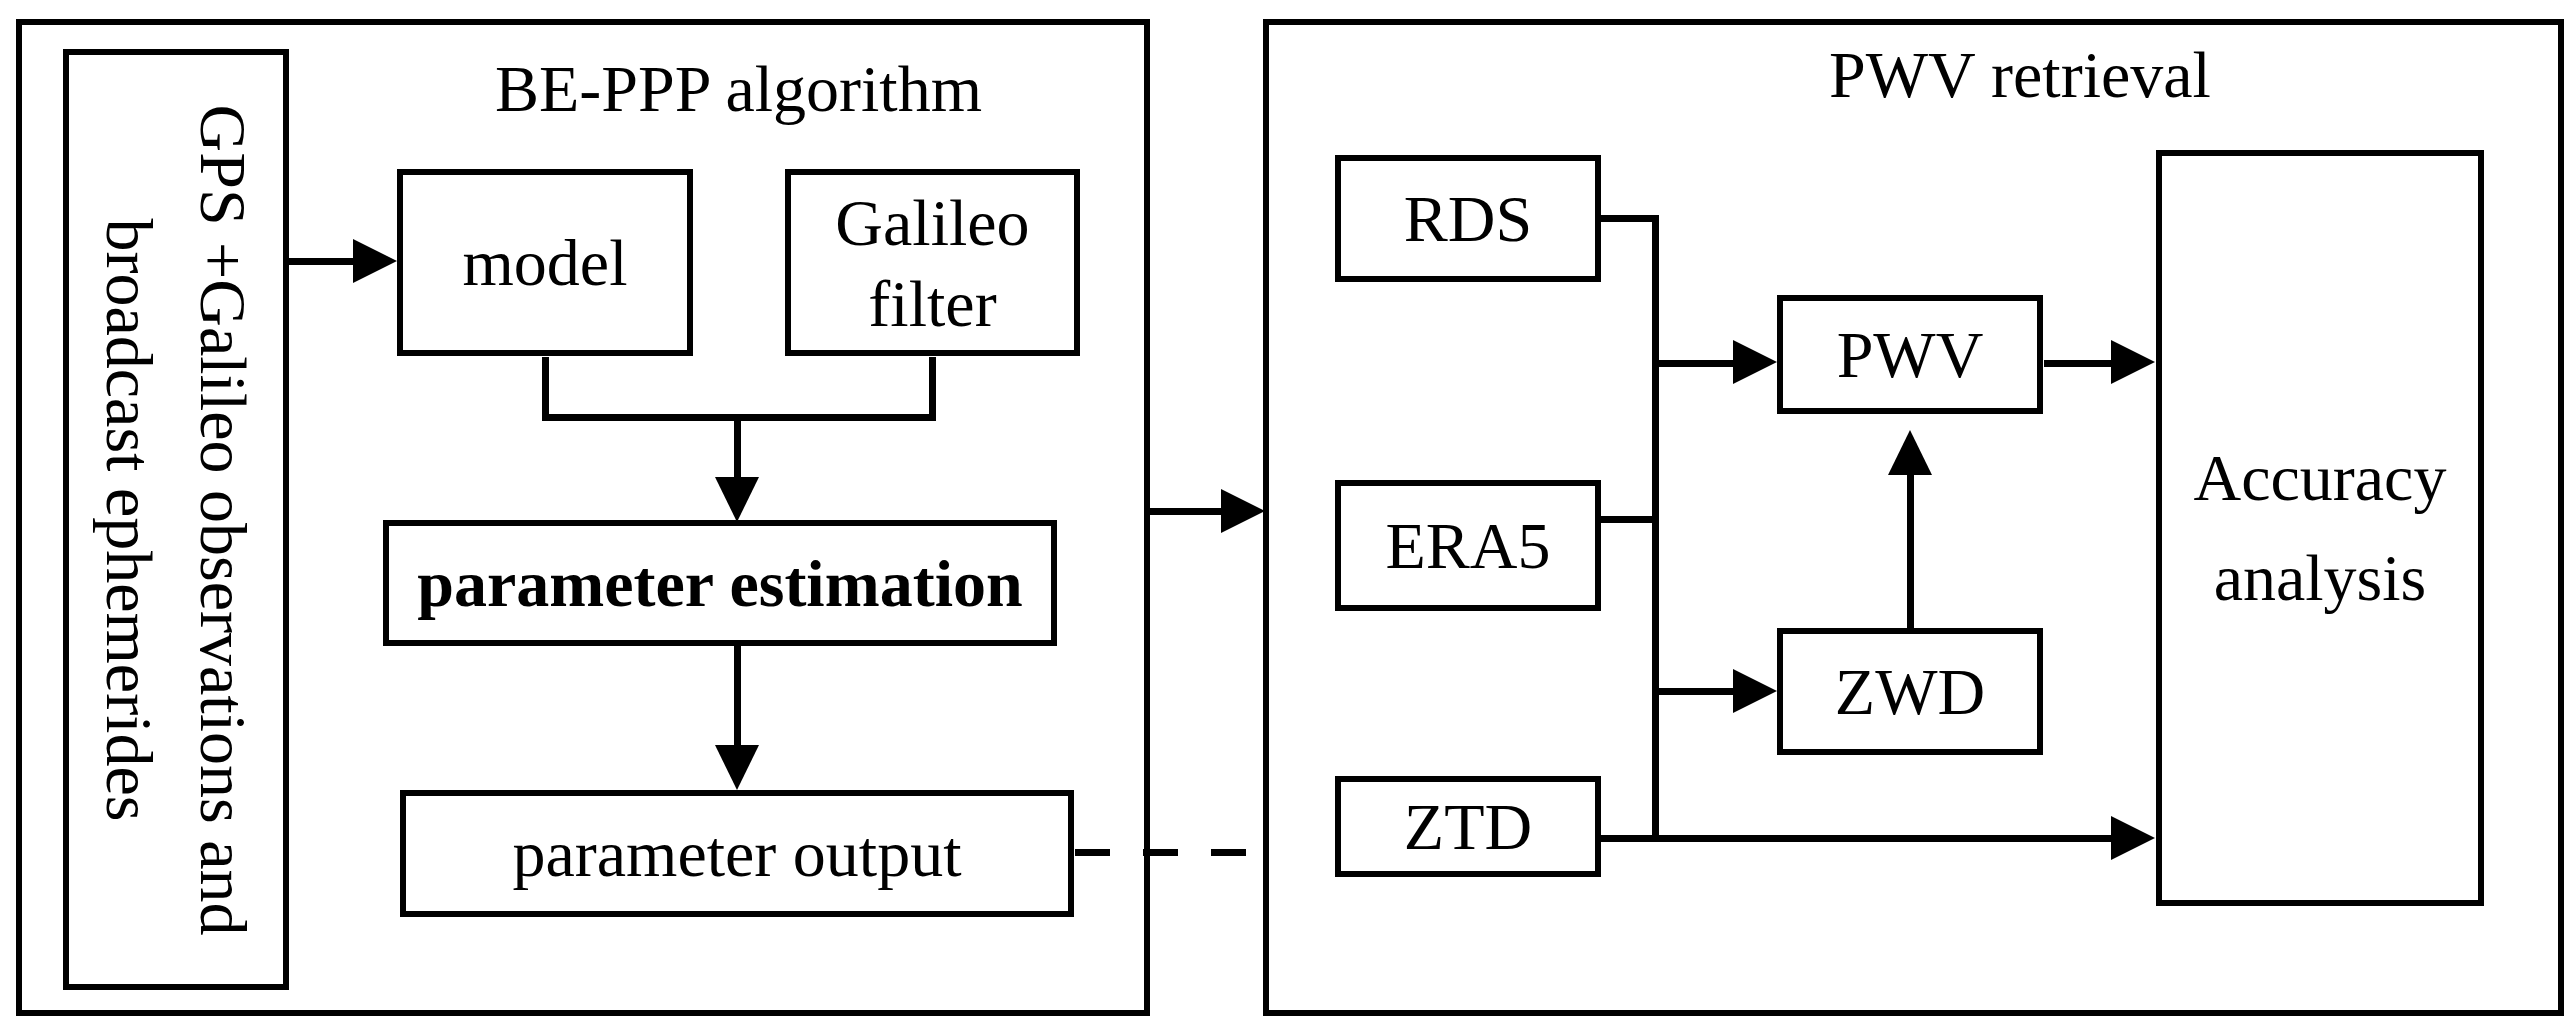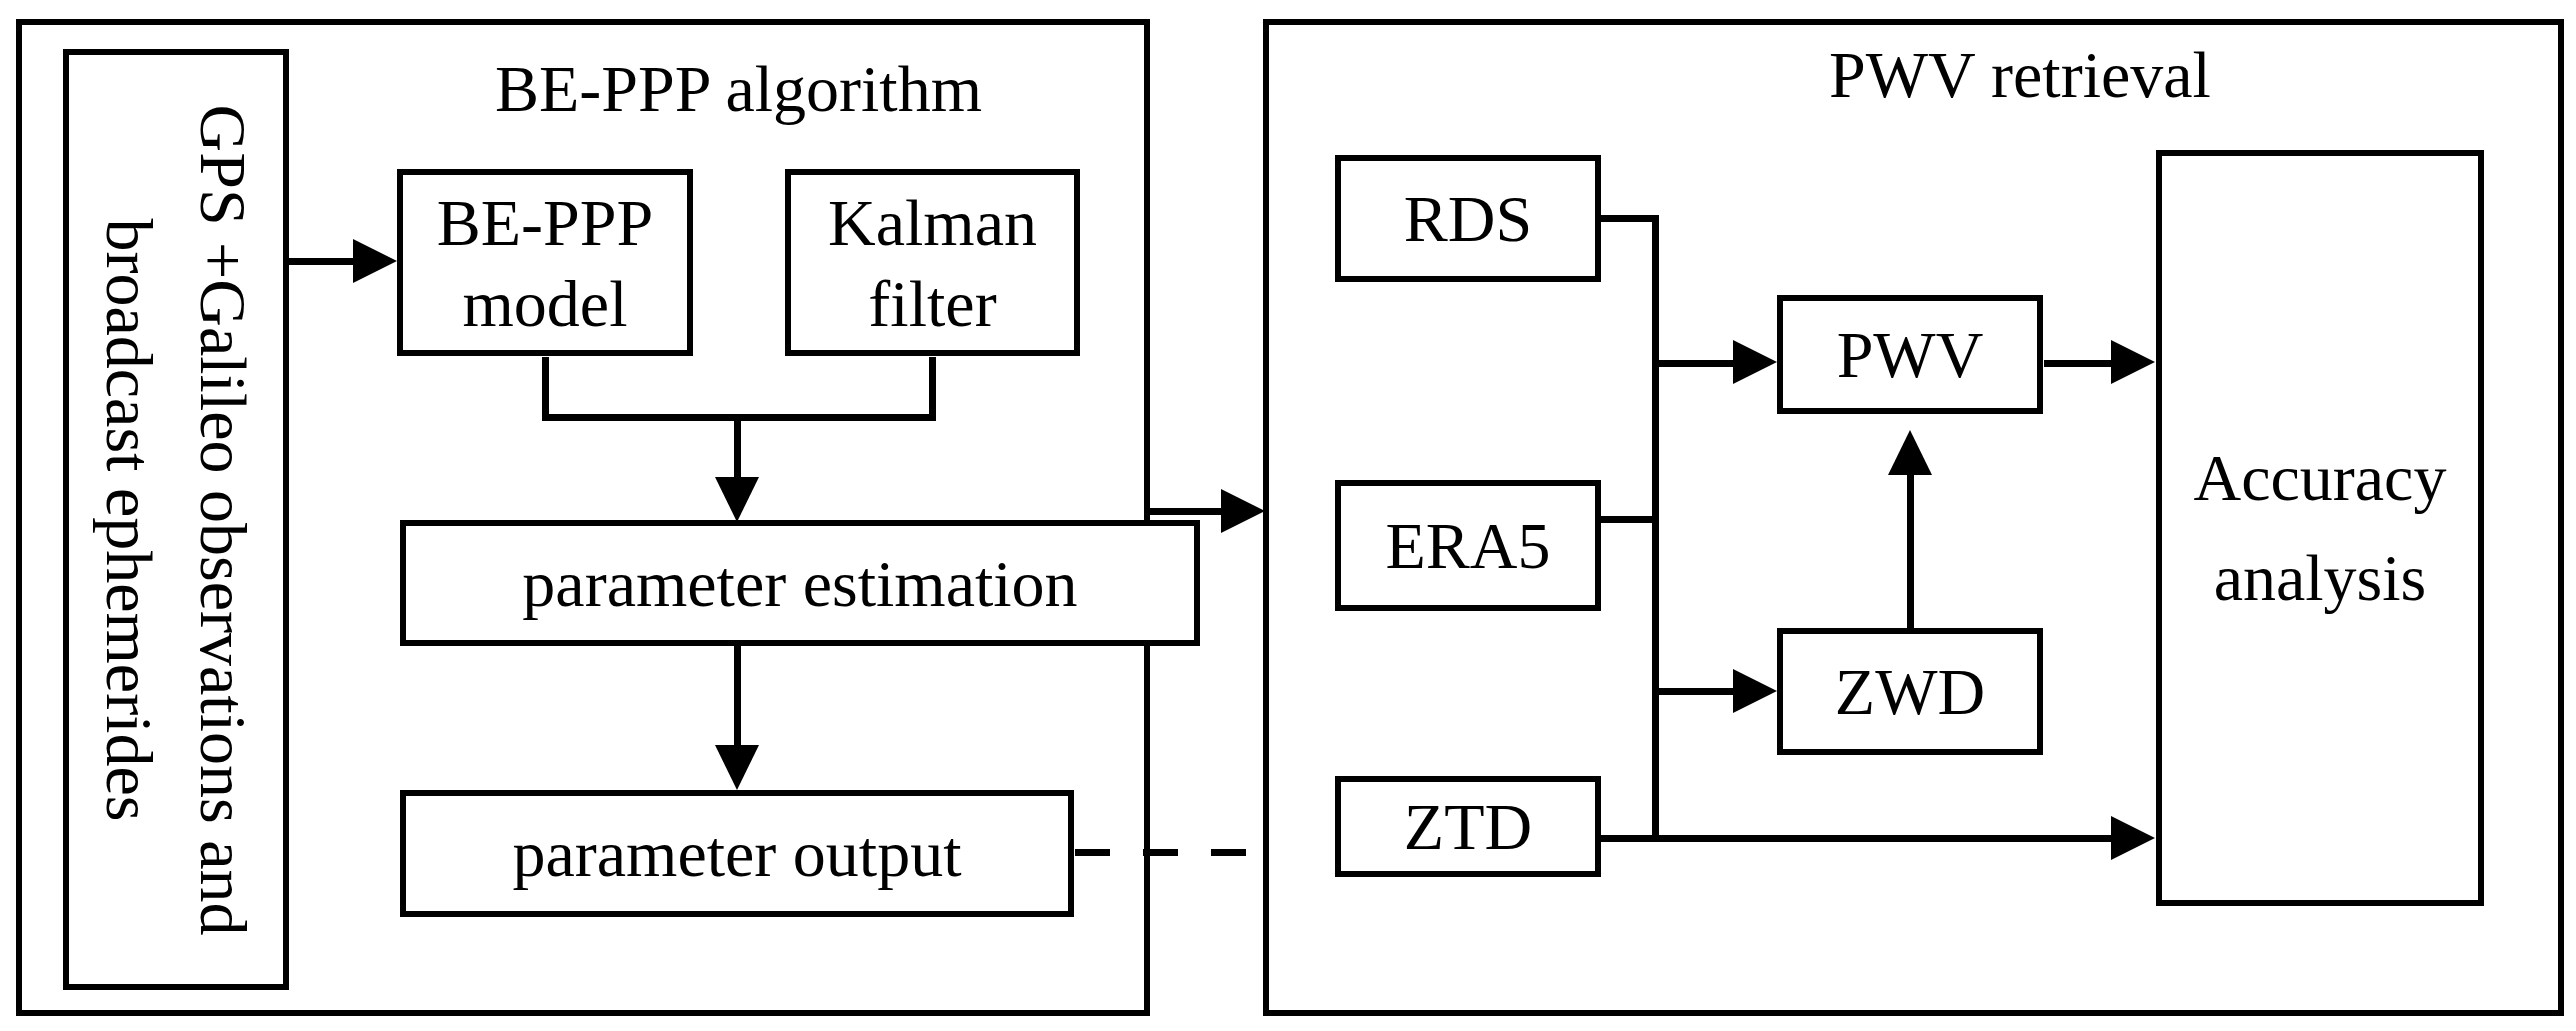--- a/index.html
+++ b/index.html
@@ -91,30 +91,29 @@
 
   <div class="panel-title" style="left:335px;top:42px;width:807px;margin-top:14px;">BE-PPP algorithm</div>
 
   <div class="vbox" style="left:63px;top:49px;width:226px;height:941px;"></div>
   <div class="vtext">
     <span>GPS +Galileo observations and</span>
     <span>broadcast ephemerides</span>
   </div>
 
   <div class="node" style="left:397px;top:169px;width:296px;height:187px;">
-    <span>BE-PPP</span>
     <span>model</span>
   </div>
 
   <div class="node" style="left:785px;top:169px;width:295px;height:187px;">
-    <span>Kalman</span>
+    <span>Galileo</span>
     <span>filter</span>
   </div>
 
-  <div class="node" style="left:400px;top:520px;width:800px;height:126px;">
+  <div class="node" style="left:383px;top:520px;width:674px;height:126px;font-weight:bold;">
     <span>parameter estimation</span>
   </div>
 
   <div class="node" style="left:400px;top:790px;width:674px;height:127px;">
     <span>parameter output</span>
   </div>
 
   <div class="line" style="left:289px;top:258px;width:68px;height:6.5px;"></div>
   <div class="head-right" style="left:353px;top:239px;"></div>
 

